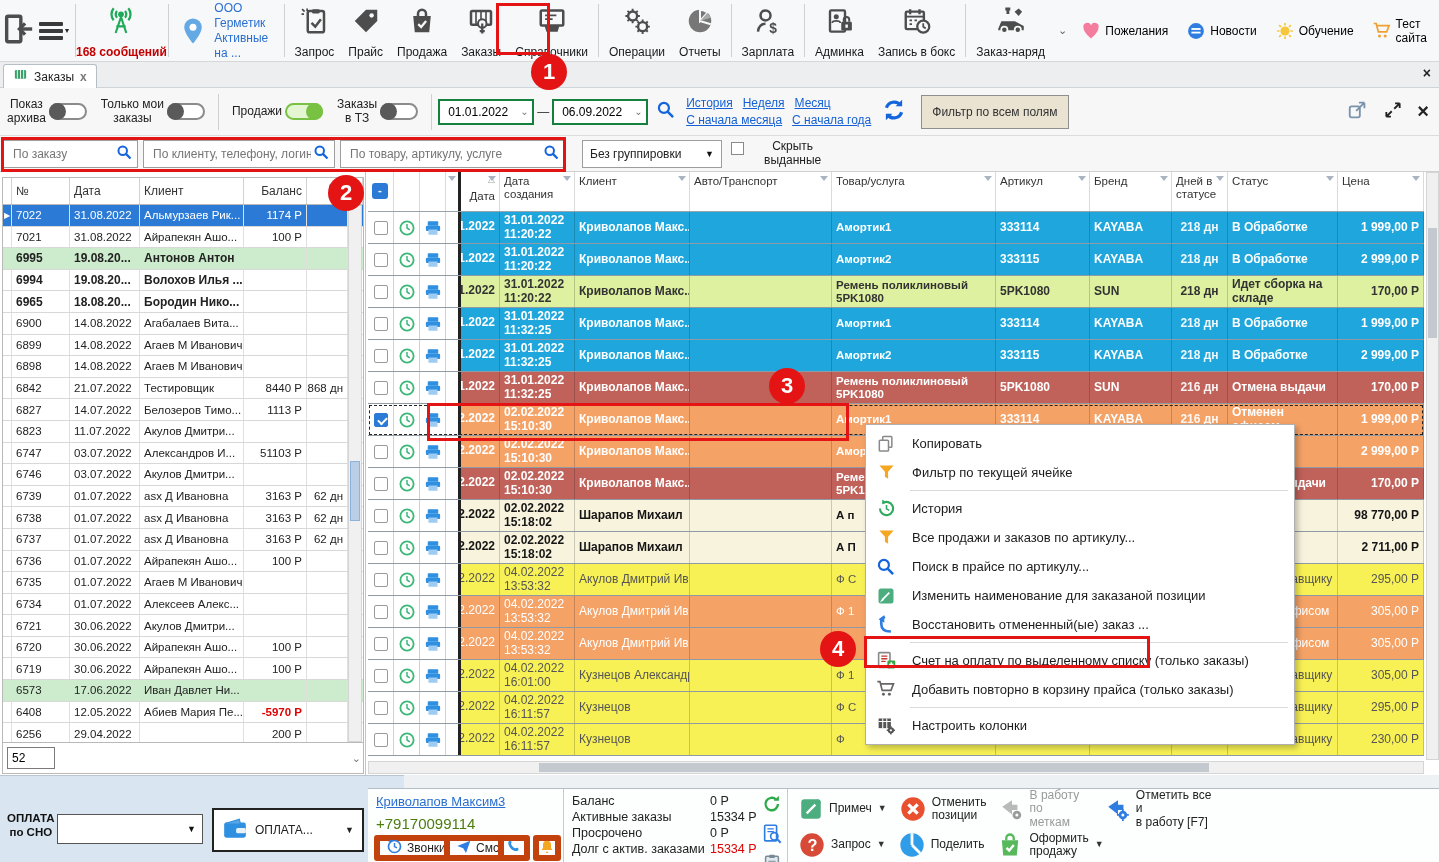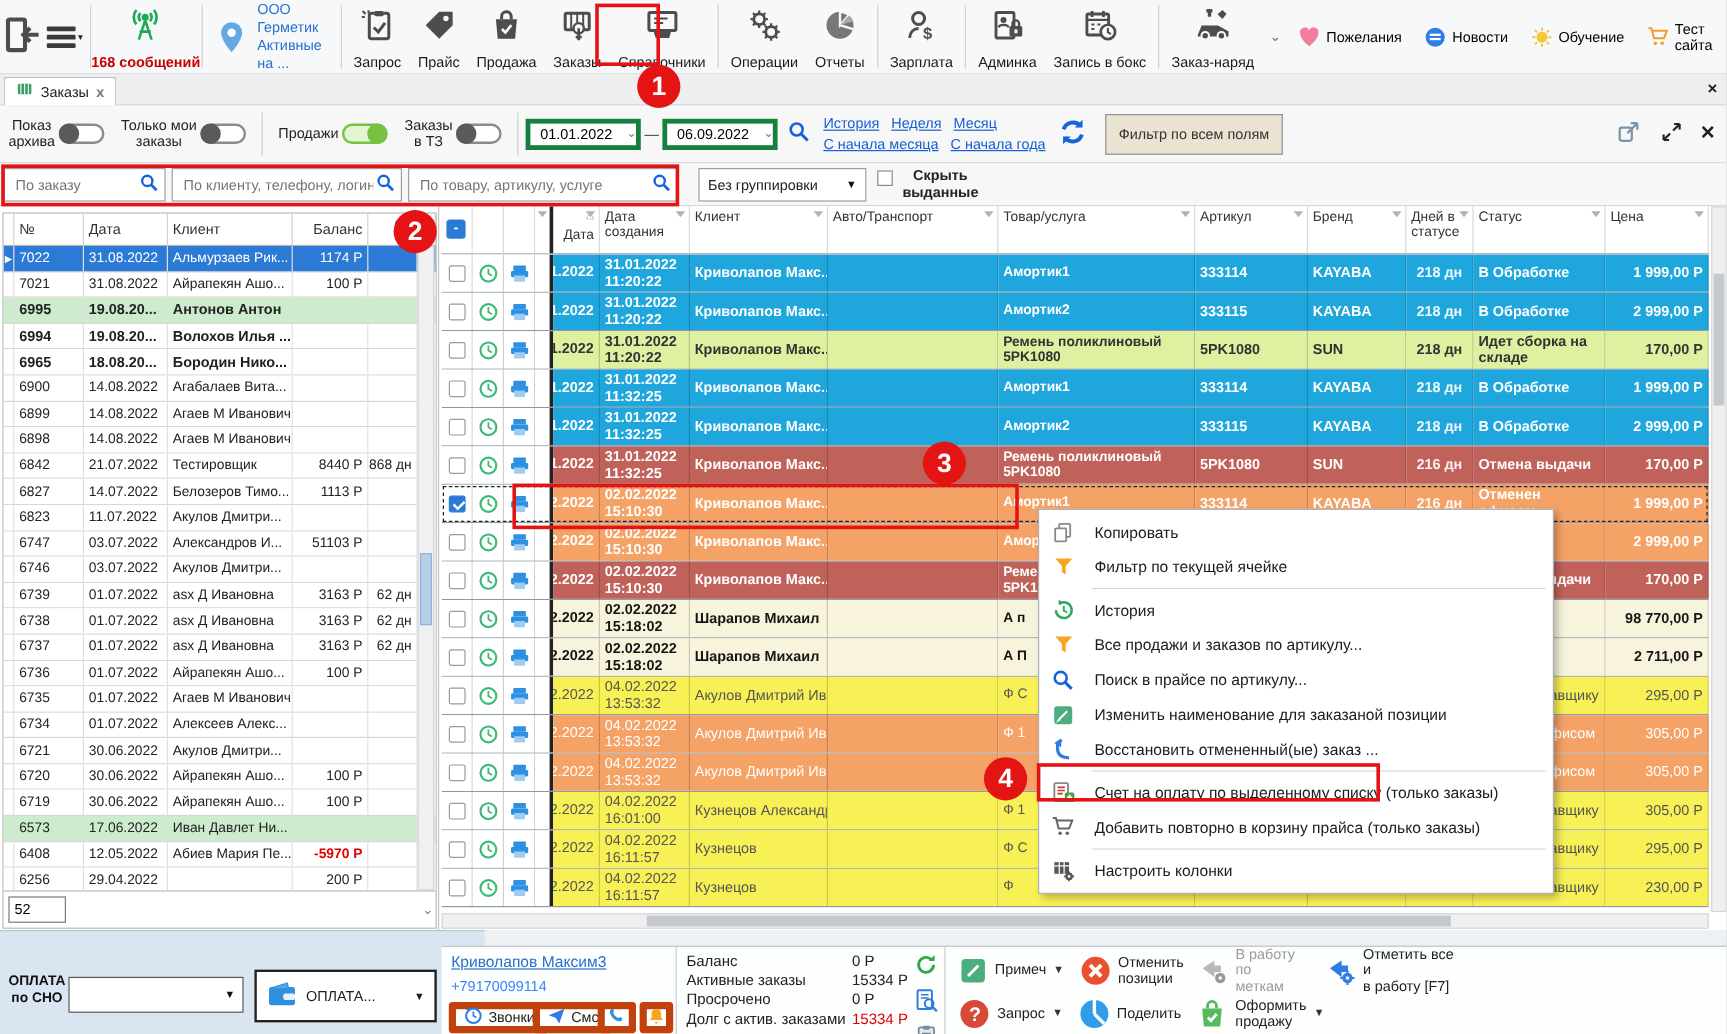--- a/index.html
+++ b/index.html
@@ -32,34 +32,34 @@
   .filterbar{position:absolute;left:0;top:88px;width:1439px;height:84px;background:#f7f7f7;border-bottom:1px solid #cfcfcf;}
   .frow1{position:absolute;left:0;top:0;width:1439px;height:48px;border-bottom:1px solid #dcdcdc;display:flex;align-items:center;}
   .toggle-item{display:flex;align-items:center;gap:3px;padding:0 7px;font-size:12px;line-height:1.15;}
   .tlabel{text-align:center;white-space:pre-line;}
   .tgl{width:38px;height:17px;border:2px solid #8b8b8b;border-radius:10px;position:relative;background:#fff;flex:0 0 auto;}
   .tgl .knob{position:absolute;top:-2px;width:17px;height:17px;border-radius:50%;background:#5a5a5a;}
   .tgl.off .knob{left:-2px;}
   .tgl.on{border-color:#79c143;background:#e4f5d2;}
   .tgl.on .knob{right:-2px;background:#79c143;}
   .vsep{width:1px;height:36px;background:#d0d0d0;margin:0 6px;}
-  .datebox{width:96px;height:26px;border:4px solid #15803d;background:#fff;display:flex;align-items:center;padding:0 3px 0 6px;gap:2px;}
+  .datebox{width:96px;height:26px;border:2px solid #15803d;background:#fff;display:flex;align-items:center;padding:0 3px 0 6px;gap:2px;}
   .datebox input{border:none;outline:none;width:72px;font-size:12px;background:transparent;}
   .datebox .dd{color:#777;font-size:10px;}
   .dash{margin:0 3px;color:#333;}
   .links{display:flex;flex-direction:column;justify-content:center;gap:3px;margin-left:10px;font-size:12px;}
   .links a{color:#1560d4;text-decoration:underline;margin-right:10px;white-space:nowrap;}
   .filter-all{margin-left:14px;height:34px;background:#eae3d2;border:1px solid #8f8f8f;font-size:12px;padding:0 10px;color:#333;}
   .fr-icons{margin-left:auto;display:flex;align-items:center;gap:14px;padding-right:10px;}
   .frow2{position:absolute;left:0;top:48px;width:1439px;height:36px;display:flex;align-items:center;}
   .searchbox{height:28px;border:1px solid #9e9e9e;background:#fff;display:flex;align-items:center;padding:0 4px 0 7px;margin-right:5px;}
   .searchbox input{border:none;outline:none;font-size:12px;background:transparent;flex:1;color:#222;}
   .grp{width:140px;height:28px;border:1px solid #9e9e9e;background:#fff;display:flex;align-items:center;justify-content:space-between;padding:0 7px;margin-left:12px;font-size:12px;}
   .grp .tri{color:#111;font-size:9px;}
-  .hideiss{display:flex;align-items:flex-start;gap:8px;margin-left:9px;font-size:12px;line-height:1.15;font-weight:bold;}
+  .hideiss{display:flex;align-items:flex-start;gap:20px;margin-left:9px;font-size:12px;line-height:1.15;}
   .cbx{width:13px;height:13px;border:1px solid #8a8a8a;background:#fff;margin-top:2px;flex:0 0 auto;}
 
   
   .content{position:absolute;left:0;top:172px;width:1439px;height:603px;background:#fff;}
   .left-panel{position:absolute;left:0;top:0;width:366px;height:603px;border-right:1px solid #c4c4c4;}
   .lt-head{position:absolute;left:2px;top:5px;width:362px;height:28px;display:flex;border:1px solid #b9b9b9;background:#fff;}
   .lt-head .hc{border-right:1px solid #d2d2d2;display:flex;align-items:center;padding:0 4px;font-size:12px;color:#333;justify-content:space-between;}
   .lt-rows{position:absolute;left:2px;top:33px;width:362px;height:537px;overflow:hidden;border-left:1px solid #b9b9b9;border-right:1px solid #b9b9b9;}
   .lrow{display:flex;height:21.6px;border-bottom:1px solid #d8d8d8;background:#fff;}
   .lrow .c{border-right:1px solid #e0e0e0;padding:0 4px;display:flex;align-items:center;white-space:nowrap;overflow:hidden;font-size:11.5px;}
@@ -124,21 +124,21 @@
   .strip{position:absolute;left:368px;top:775px;width:1071px;height:13px;background:#eef1f4;}
   .bl-panel{position:absolute;left:0;top:775px;width:404px;height:87px;background:#d9e6f2;border-top:1px solid #b9c6d2;}
   .pay-label{position:absolute;left:7px;top:36px;font-weight:bold;font-size:11.5px;line-height:1.2;color:#111;}
   .pay-select{position:absolute;left:57px;top:38px;width:146px;height:30px;background:#fff;border:1px solid #555;display:flex;align-items:center;justify-content:flex-end;padding-right:6px;}
   .pay-select .tri{font-size:9px;color:#111;}
   .pay-btn{position:absolute;left:212px;top:32px;width:152px;height:44px;background:#fff;border:2px solid #222;display:flex;align-items:center;gap:7px;padding:0 8px;font-size:12px;}
   .pay-btn .tri{margin-left:auto;font-size:9px;}
   .bottom-panel{position:absolute;left:368px;top:788px;width:1071px;height:74px;background:#fdfefe;border-top:1px solid #b5bec7;}
   .bp-sec{position:absolute;top:0;height:74px;border-right:1px solid #c3ccd4;}
   .client-name{color:#2a6fd0;font-size:13px;position:absolute;left:8px;top:5px;}
-  .client-phone{position:absolute;left:8px;top:26px;font-size:12px;color:#3b82f6;}
+  .client-phone{position:absolute;left:8px;top:26px;font-size:15px;color:#4d7c0f;}
   .mini-btn{position:absolute;height:26px;border:6px solid #c2410c;border-radius:3px;background:#fff;display:flex;align-items:center;gap:4px;padding:0 6px;font-size:12px;}
   .bal-row{display:flex;font-size:12.5px;margin-bottom:2px;}
   .bal-row .l{width:138px;}
   .bal-red{color:#e00000;}
   .icol{position:absolute;right:4px;top:4px;display:flex;flex-direction:column;gap:5px;align-items:center;}
   .actions{position:absolute;left:430px;top:2px;width:420px;}
   .act-row{display:flex;align-items:center;gap:12px;height:36px;}
   .act{display:flex;align-items:center;gap:5px;font-size:12px;color:#222;white-space:pre-line;line-height:1.1;}
   .act.disabled{color:#9a9a9a;}
   .act .tri{font-size:9px;color:#333;margin-left:1px;}

